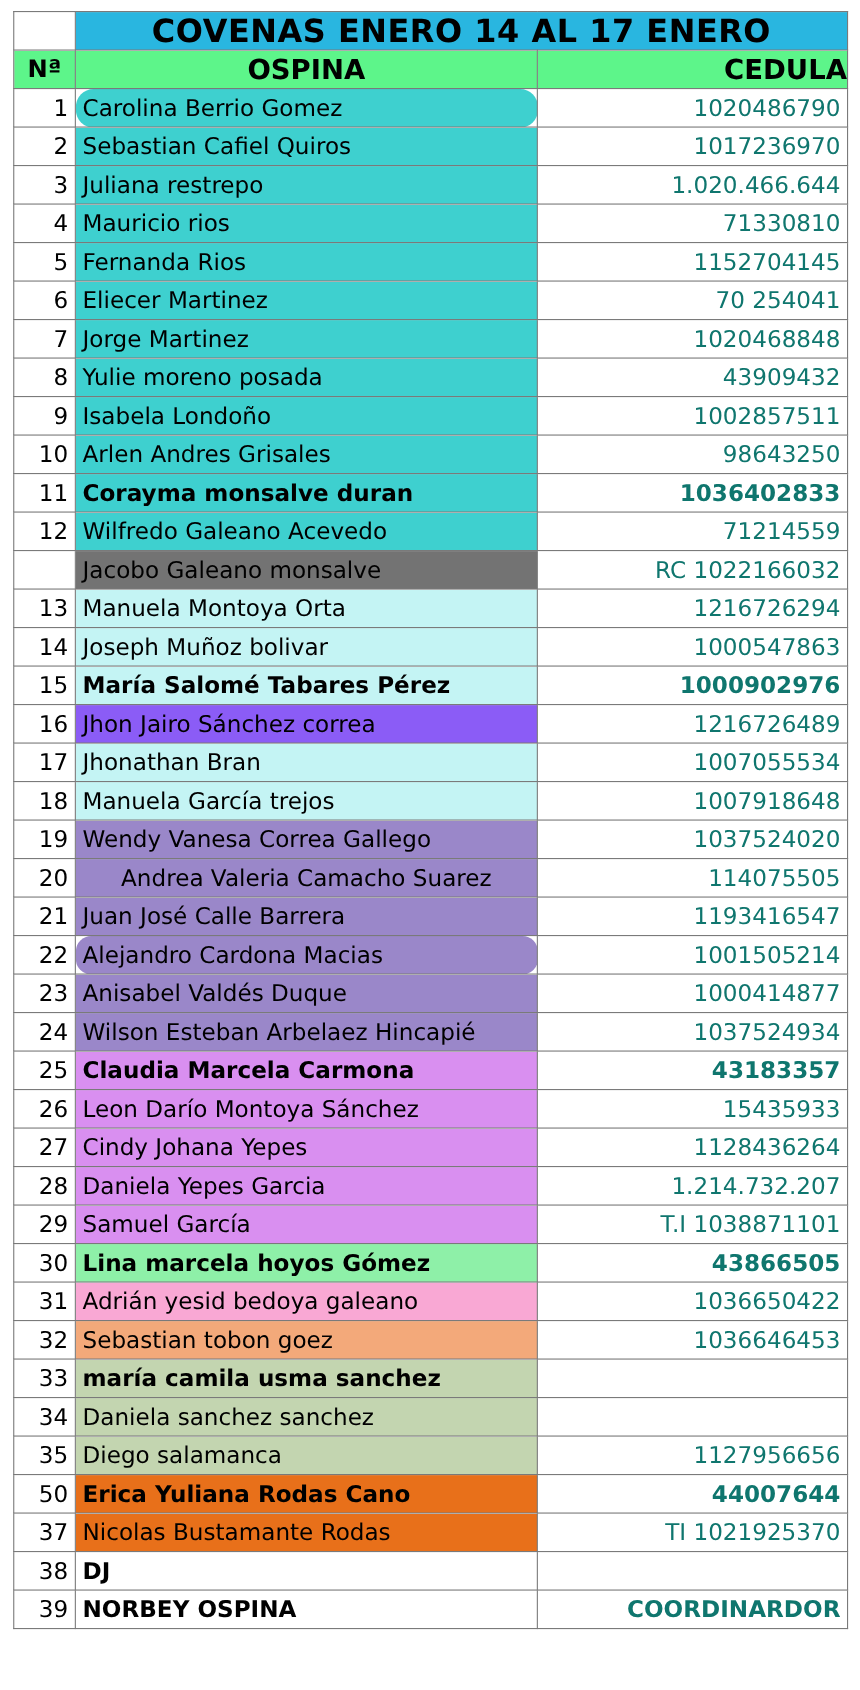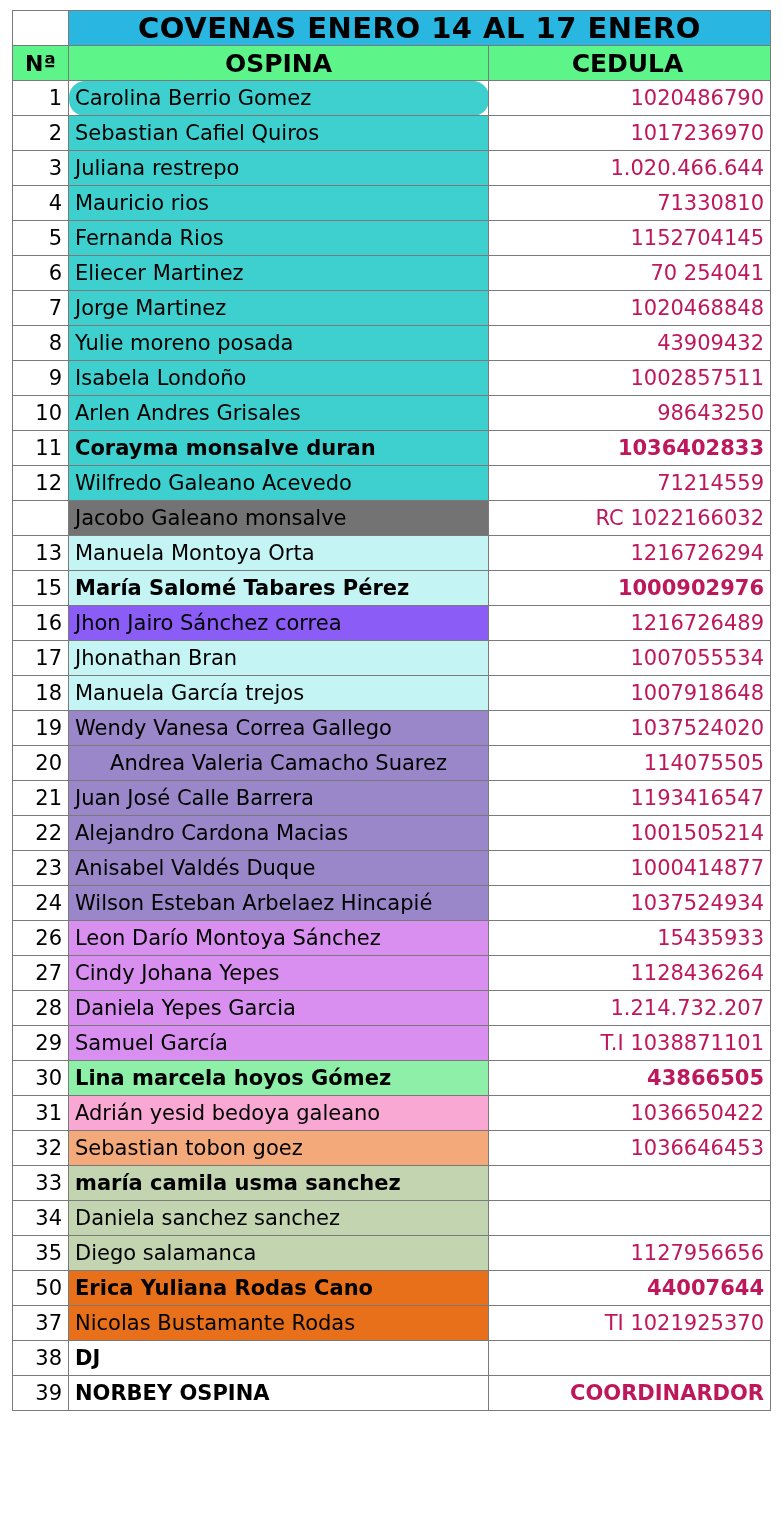--- a/index.html
+++ b/index.html
@@ -52,40 +52,40 @@
   }
   .hdr {
     background: #5df58a;
     font-weight: bold;
     font-size: 25px;
     color: #000;
     text-align: center;
     height: 40px;
   }
   .hdr.num { font-size: 22px; text-align: center; }
-  .hdr.ced { text-align: center; padding-right: 10px; }
+  .hdr.ced { text-align: right; padding-right: 0; }
 
   td.num {
     text-align: right;
     padding-right: 8px;
     background: #ffffff;
     font-size: 21px;
     color: #000;
   }
   td.name {
     text-align: left;
     font-size: 21px;
     color: #000;
   }
   td.ced {
     text-align: right;
     padding-right: 8px;
     background: #ffffff;
     font-size: 21px;
-    color: #be185d;
+    color: #0f766e;
   }
   .bold { font-weight: bold; }
 </style>
 </head>
 <body>
 
 <div class="sheet">
   <table class="covenas">
     <colgroup>
       <col class="c-num">
@@ -168,20 +168,25 @@
           <td class="num"></td>
           <td class="name" style="background: #737373;">Jacobo Galeano monsalve</td>
           <td class="ced">RC 1022166032</td>
         </tr>
         <tr>
           <td class="num">13</td>
           <td class="name" style="background: rgb(196, 244, 244);">Manuela Montoya Orta</td>
           <td class="ced">1216726294</td>
         </tr>
         <tr>
+          <td class="num">14</td>
+          <td class="name" style="background: rgb(196, 244, 244);">Joseph Muñoz bolivar</td>
+          <td class="ced">1000547863</td>
+        </tr>
+        <tr>
           <td class="num">15</td>
           <td class="name bold" style="background: rgb(196, 244, 244);">María Salomé Tabares Pérez</td>
           <td class="ced bold">1000902976</td>
         </tr>
         <tr>
           <td class="num">16</td>
           <td class="name" style="background: #8b5cf6;">Jhon Jairo Sánchez correa</td>
           <td class="ced">1216726489</td>
         </tr>
         <tr>
@@ -204,32 +209,37 @@
           <td class="name" style="background: rgb(154, 135, 201); text-align: center;">Andrea Valeria Camacho Suarez</td>
           <td class="ced">114075505</td>
         </tr>
         <tr>
           <td class="num">21</td>
           <td class="name" style="background: rgb(154, 135, 201);">Juan José Calle Barrera</td>
           <td class="ced">1193416547</td>
         </tr>
         <tr>
           <td class="num">22</td>
-          <td class="name" style="background: rgb(154, 135, 201);">Alejandro Cardona Macias</td>
+          <td class="name" style="background: rgb(154, 135, 201); border-radius: 14px;">Alejandro Cardona Macias</td>
           <td class="ced">1001505214</td>
         </tr>
         <tr>
           <td class="num">23</td>
           <td class="name" style="background: rgb(154, 135, 201);">Anisabel Valdés Duque</td>
           <td class="ced">1000414877</td>
         </tr>
         <tr>
           <td class="num">24</td>
           <td class="name" style="background: rgb(154, 135, 201);">Wilson Esteban Arbelaez Hincapié</td>
           <td class="ced">1037524934</td>
+        </tr>
+        <tr>
+          <td class="num">25</td>
+          <td class="name bold" style="background: rgb(217, 143, 240);">Claudia Marcela Carmona</td>
+          <td class="ced bold">43183357</td>
         </tr>
         <tr>
           <td class="num">26</td>
           <td class="name" style="background: rgb(217, 143, 240);">Leon Darío Montoya Sánchez</td>
           <td class="ced">15435933</td>
         </tr>
         <tr>
           <td class="num">27</td>
           <td class="name" style="background: rgb(217, 143, 240);">Cindy Johana Yepes</td>
           <td class="ced">1128436264</td>

